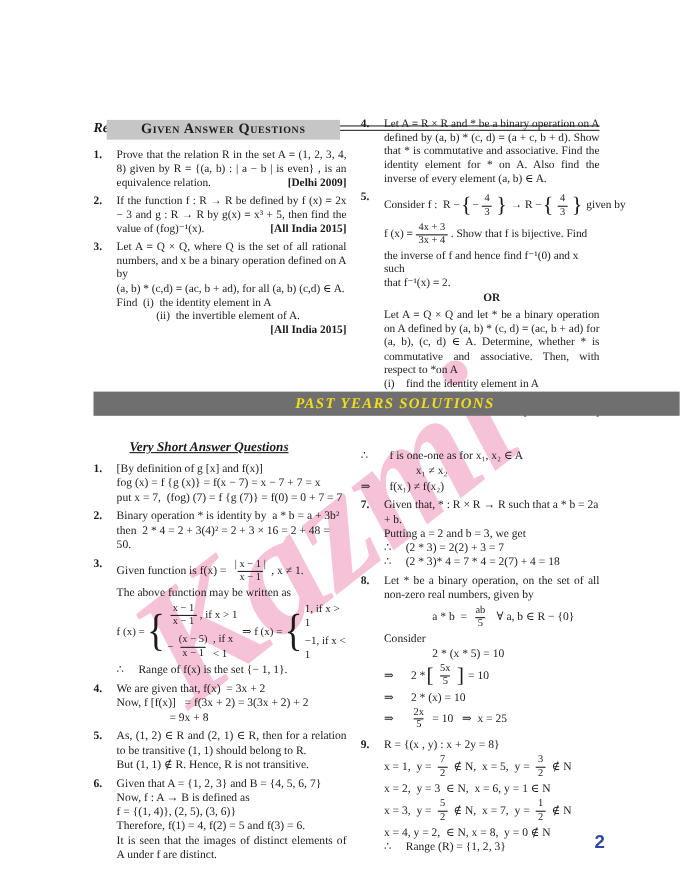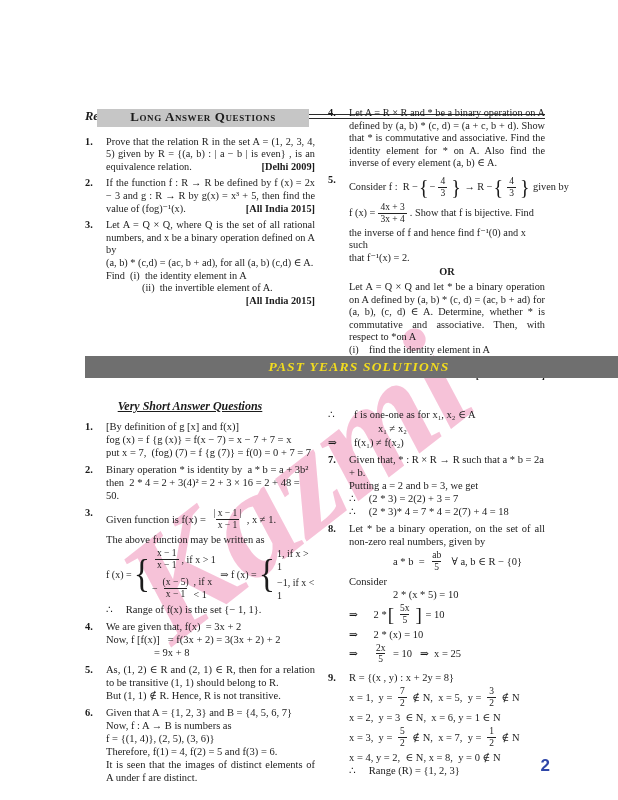--- a/index.html
+++ b/index.html
@@ -62,26 +62,26 @@
 
   <div class="watermark">Kazmi</div>
 
   <div class="layer header">
     <span class="htitle">Relations and Functions</span>
     <span class="hrule"></span>
   </div>
 
   <div class="layer cols" id="cols1">
     <div class="colL">
-      <div class="qbox">Long Answer Questions</div>
+      <div class="qbox">Given Answer Questions</div>
 
       <div class="q">
         <span class="qnum">1.</span>
         <div class="qbody jpara">
-          <span>Prove that the relation R in the set A = (1, 2, 3, 4, 5) given by  R = {(a, b) : | a − b | is even} , is an equivalence relation.</span>
+          <span>Prove that the relation R in the set A = (1, 2, 3, 4, 8) given by  R = {(a, b) : | a − b | is even} , is an equivalence relation.</span>
           <b class="cite">[Delhi 2009]</b>
         </div>
       </div>
 
       <div class="q">
         <span class="qnum">2.</span>
         <div class="qbody jpara">
           <span>If the function f : R → R be defined by f (x) = 2x − 3 and g : R →  R by g(x) = x³ + 5, then find the value of (fog)⁻¹(x).</span>
           <b class="cite">[All India 2015]</b>
         </div>
@@ -214,21 +214,21 @@
         <div class="qbody">
           <div class="jpara">As, (1, 2) ∈ R and (2, 1) ∈ R, then for a relation to be transitive (1, 1) should belong to R.</div>
           <div class="line">But (1, 1) ∉ R. Hence, R is not transitive.</div>
         </div>
       </div>
 
       <div class="q">
         <span class="qnum">6.</span>
         <div class="qbody">
           <div class="line">Given that A = {1, 2, 3} and B = {4, 5, 6, 7}</div>
-          <div class="line">Now, f : A → B is numbers as</div>
+          <div class="line">Now, f : A → B is defined as</div>
           <div class="line">f = {(1, 4)}, (2, 5), (3, 6)}</div>
           <div class="line">Therefore, f(1) = 4, f(2) = 5 and f(3) = 6.</div>
           <div class="jpara">It is seen that the images of distinct elements of A under f are distinct.</div>
         </div>
       </div>
     </div>
 
     <div class="colR">
       <div style="margin-bottom:4px;">
         <div class="mline">

